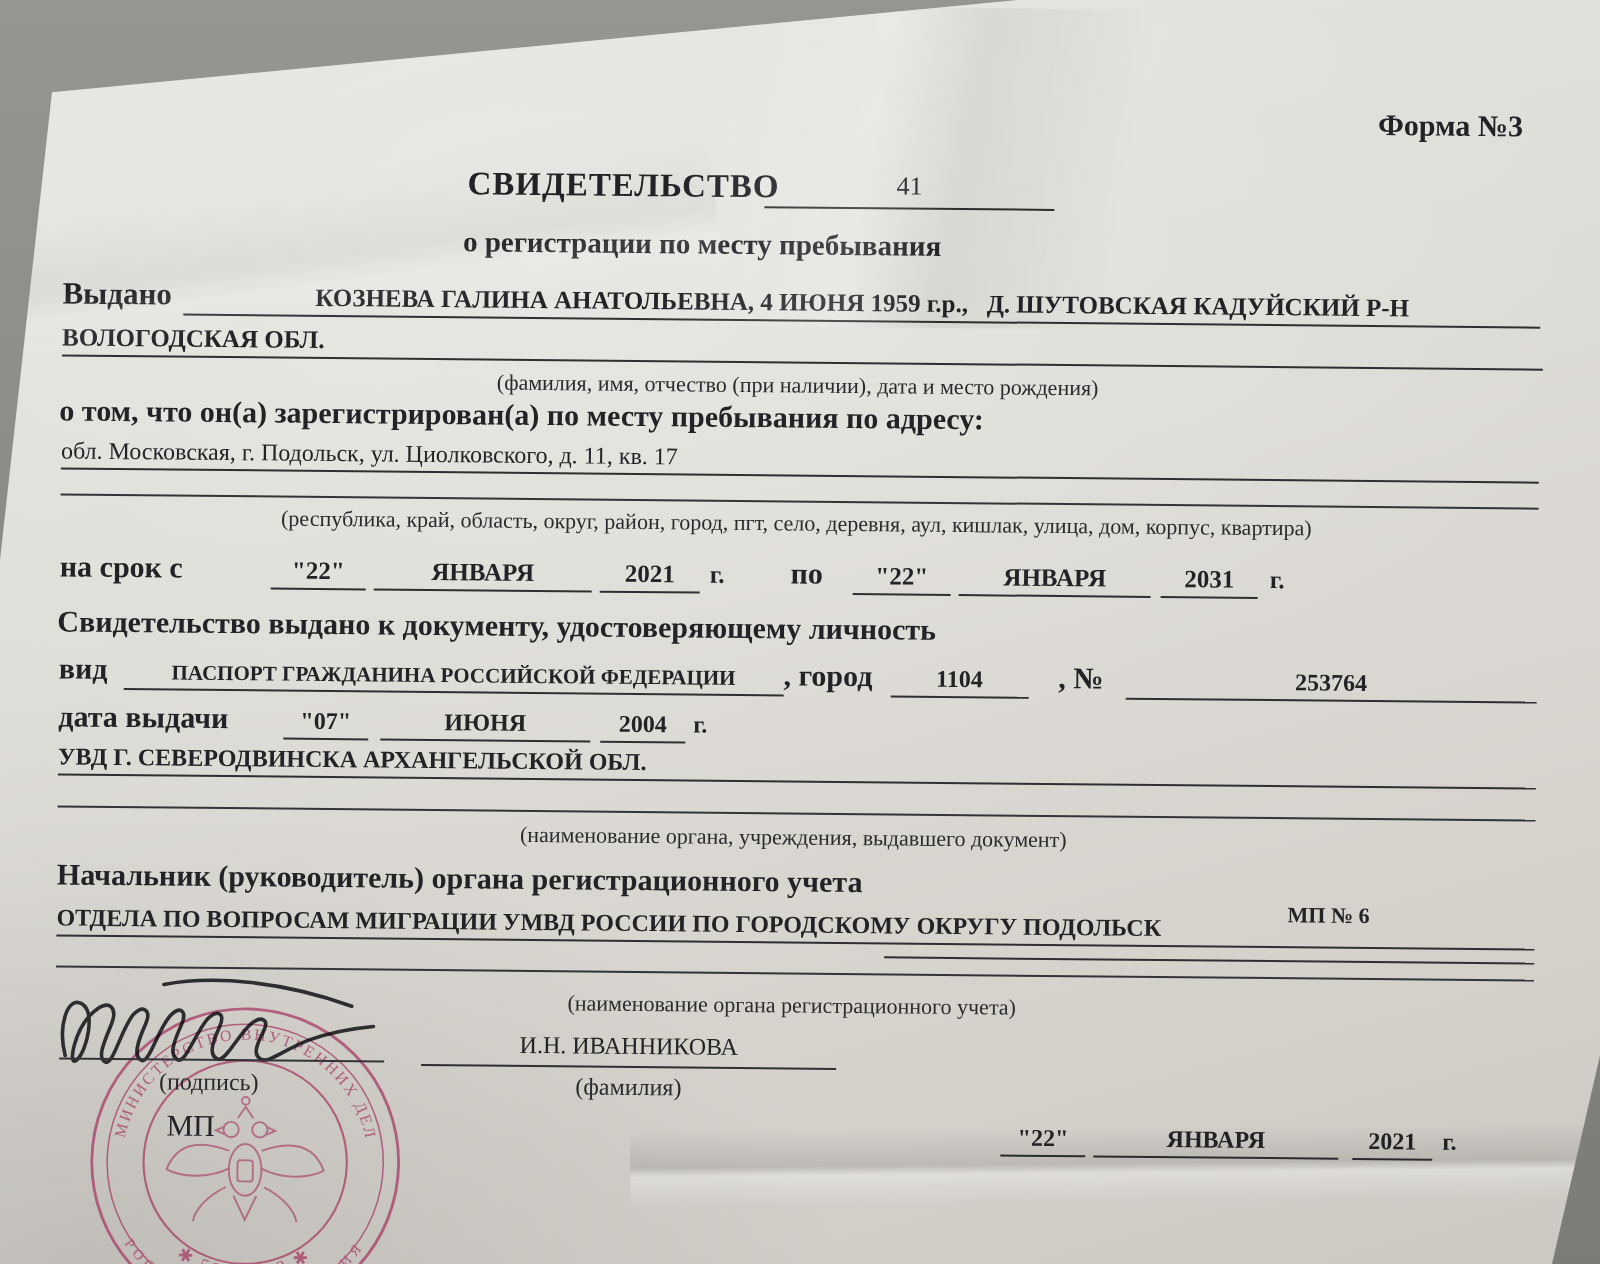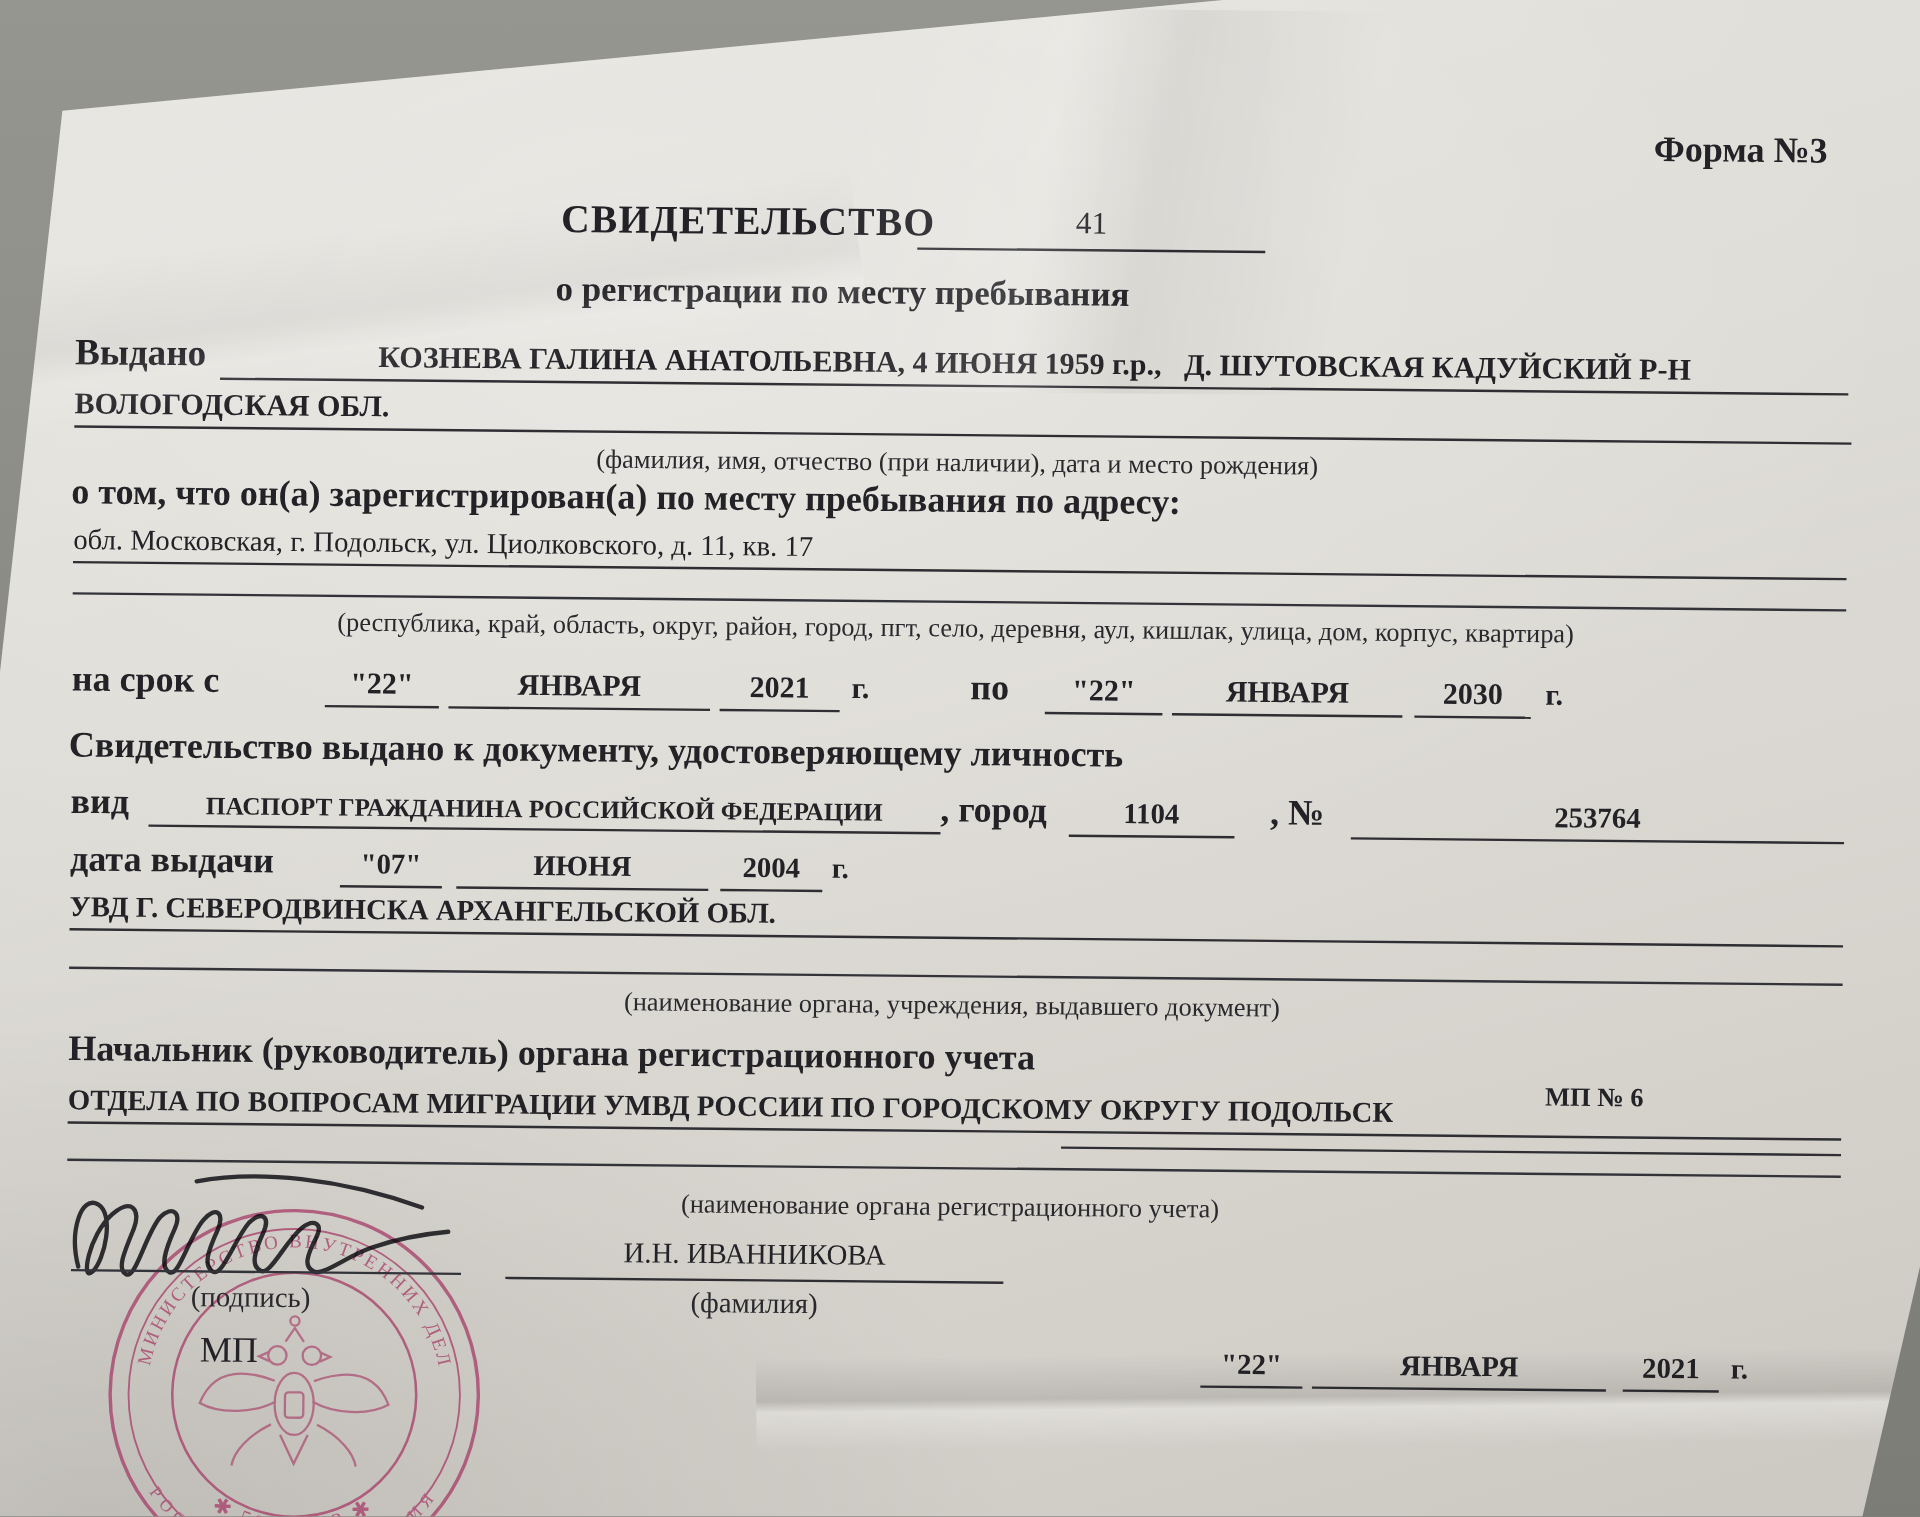--- a/index.html
+++ b/index.html
@@ -59,24 +59,24 @@
       </div>
       <div class="rule" style="top:494px;left:64px;right:58px;"></div>
       <div class="abs cap" style="top:504px;left:0;right:0;text-align:center;">(республика, край, область, округ, район, город, пгт, село, деревня, аул, кишлак, улица, дом, корпус, квартира)</div>
 
       <div class="row" style="top:550px;left:64px;">
         <span class="lbl">на срок с</span>
         <span class="seg" style="margin-left:88px;width:95px;">"22"</span>
         <span class="seg" style="margin-left:8px;width:218px;">ЯНВАРЯ</span>
         <span class="seg" style="margin-left:8px;width:100px;">2021</span>
         <span class="lbl" style="margin-left:10px;font-size:25px;">г.</span>
-        <span class="lbl" style="margin-left:84px;">по</span>
+        <span class="lbl" style="margin-left:66px;">по</span>
         <span class="seg" style="margin-left:30px;width:98px;">"22"</span>
         <span class="seg" style="margin-left:8px;width:192px;">ЯНВАРЯ</span>
-        <span class="seg" style="margin-left:10px;width:97px;">2030</span>
+        <span class="seg" style="margin-left:10px;width:97px;">2031</span>
         <span class="lbl" style="margin-left:12px;font-size:25px;">г.</span>
       </div>
 
       <div class="abs lbl" style="top:605px;left:62px;">Свидетельство выдано к документу, удостоверяющему личность</div>
       <div class="row" style="top:652px;left:64px;right:58px;">
         <span class="lbl">вид</span>
         <span class="seg" style="width:660px;margin-left:16px;font-size:21px;">ПАСПОРТ ГРАЖДАНИНА РОССИЙСКОЙ ФЕДЕРАЦИИ</span>
         <span class="lbl">, город</span>
         <span class="seg" style="margin-left:18px;width:138px;font-size:24px;">1104</span>
         <span class="lbl" style="margin-left:30px;">, №</span>

